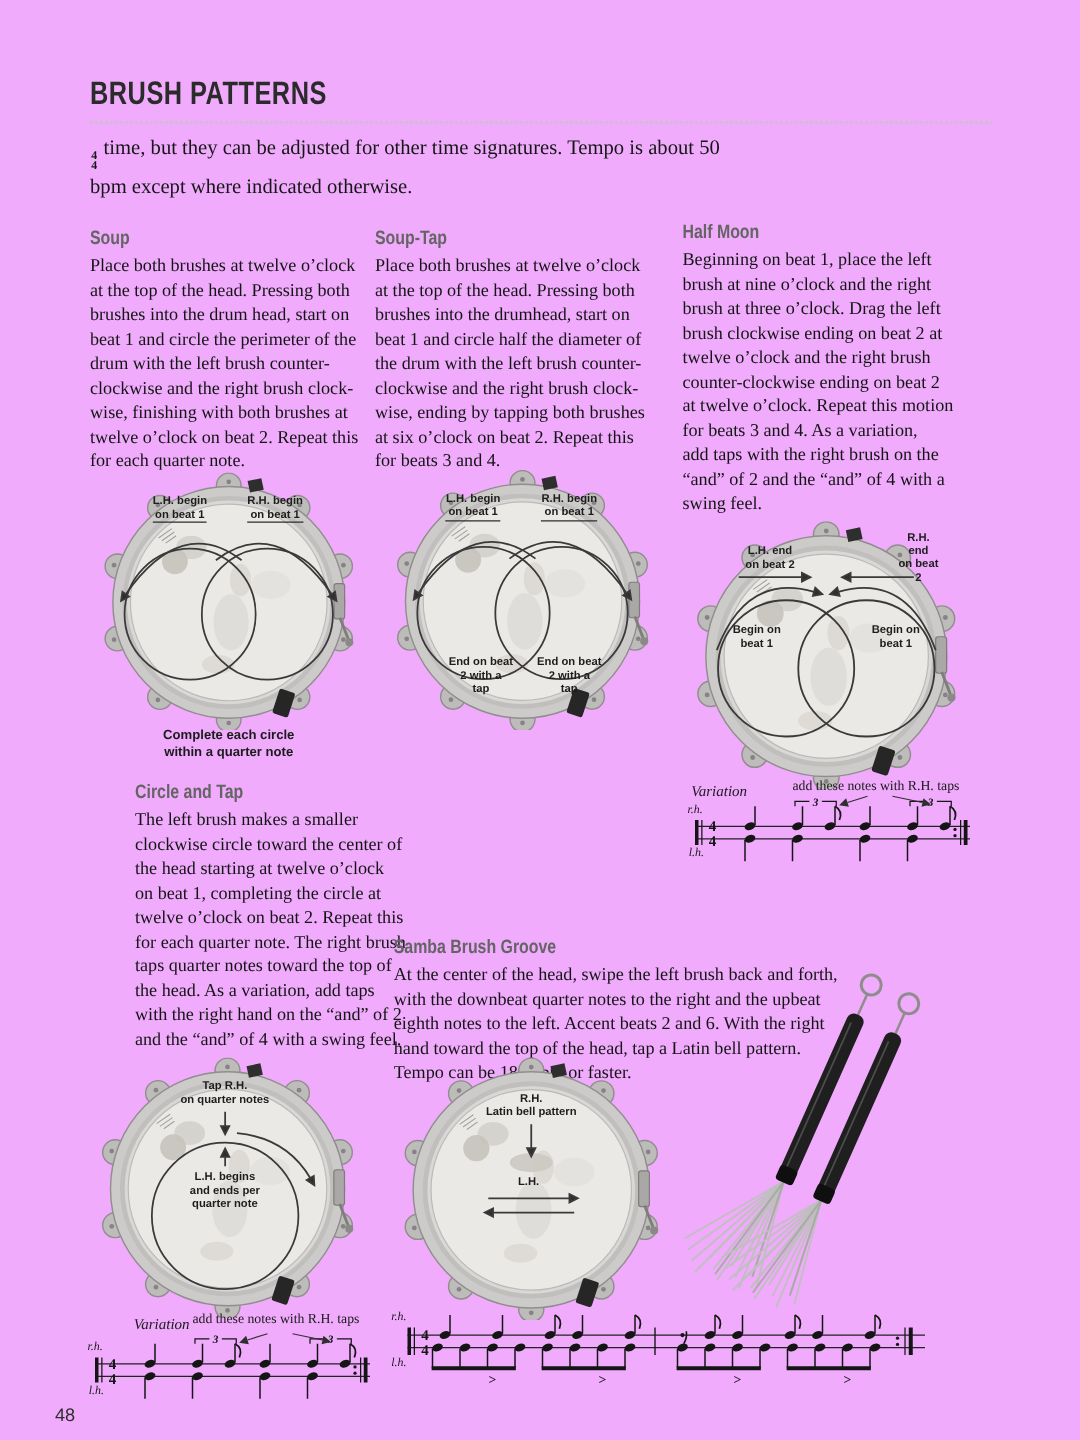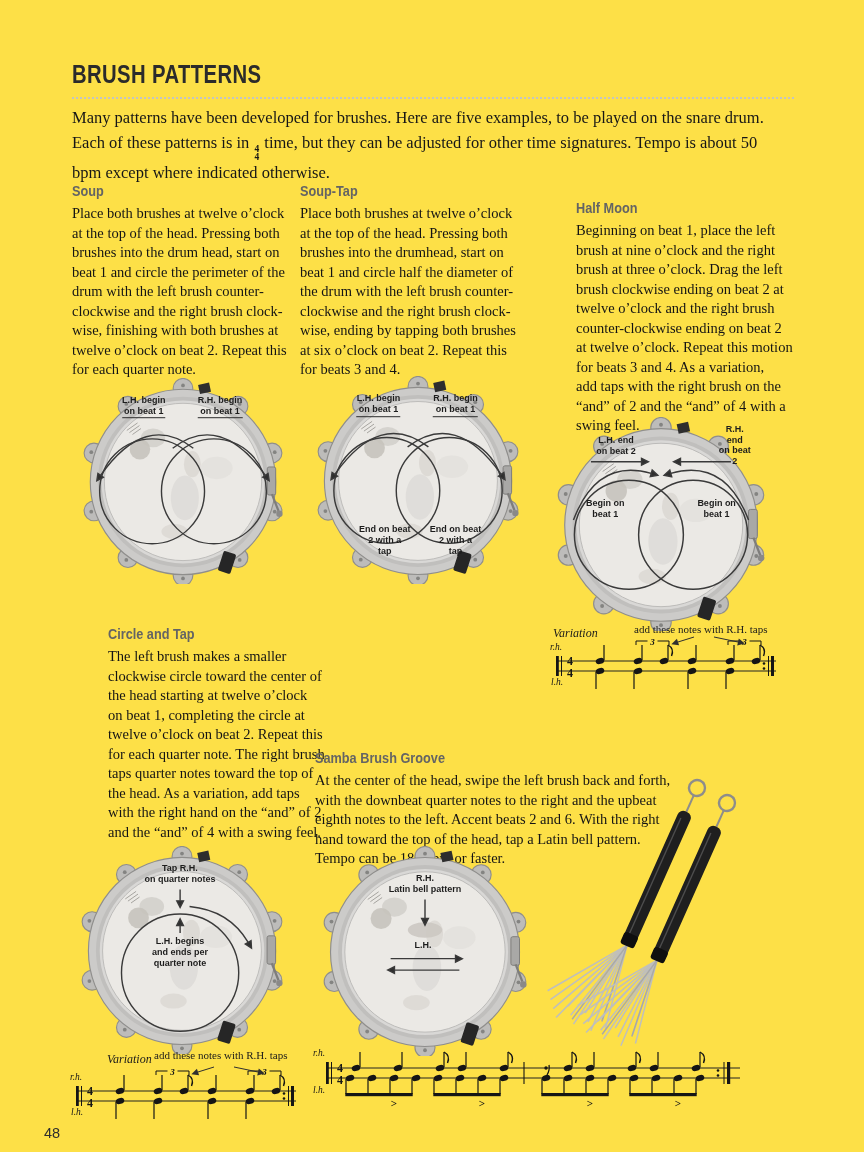--- a/index.html
+++ b/index.html
@@ -1,16 +1,16 @@
 <!DOCTYPE html>
 <html><head>
 <meta charset="utf-8">
 <style>
   html,body{margin:0;padding:0;background:#ffffff;}
-  #page{position:relative;width:864px;height:1152px;background:#fde047;overflow:hidden;
+  #page{position:relative;width:864px;height:1152px;background:#f0abfc;overflow:hidden;
         font-family:"Liberation Serif",serif;color:#161616;}
   #title{position:absolute;left:72px;top:60px;font:700 26px/28px "Liberation Sans",sans-serif;
          color:#2b2b2b;transform:scaleX(.78);transform-origin:left center;letter-spacing:.5px;}
   #rule{position:absolute;left:72px;top:97px;width:722px;border-top:2px dotted #c3c3c3;}
   #intro{position:absolute;left:72px;top:106px;width:730px;font:16.5px/24.5px "Liberation Serif",serif;
          white-space:pre-line;}
   .tsig{display:inline-flex;flex-direction:column;align-items:center;vertical-align:-4px;
         font:700 9.5px/8px "Liberation Serif",serif;padding:0 1px;}
   .col{position:absolute;}
   .sec-head{font:700 15.5px/16px "Liberation Sans",sans-serif;color:#646464;
@@ -38,36 +38,35 @@
   #staff-ct svg{left:0;top:20px;}
   #staff-samba{left:312px;top:1044px;width:440px;height:68px;}
   #staff-samba svg{left:0;top:0;}
   #drum-soup{left:80px;top:378px;width:206px;height:206px;}
   #drum-souptap{left:314px;top:376px;width:208px;height:208px;}
   #drum-halfmoon{left:554px;top:417px;width:214px;height:214px;}
   #drum-circletap{left:78px;top:846px;width:208px;height:208px;}
   #drum-samba{left:320px;top:846px;width:210px;height:210px;}
   #sec-soup{left:72px;top:183px;width:238px;}
   #sec-souptap{left:300px;top:183px;width:238px;}
-  #sec-halfmoon{left:546px;top:200px;width:256px;margin-left:30px;}
+  #sec-halfmoon{left:546px;top:178px;width:256px;}
   #sec-circletap{left:72px;top:626px;width:244px;margin-left:36px;}
   #sec-samba{left:315px;top:750px;width:400px;}
   #pagenum{position:absolute;left:44px;top:1126px;font:14.5px/1 "Liberation Sans",sans-serif;color:#2e2e2e;}
   #brushes{position:absolute;left:545px;top:768px;width:256px;height:286px;}
 </style>
 </head>
 <body>
 
 <div id="page">
 
   <div id="title">BRUSH PATTERNS</div>
   <div id="rule"></div>
 
-  <div id="intro"><span>Many patterns have been developed for brushes. Here are five examples, to be played on the snare drum.
-Each of these patterns is in </span><span class="tsig"><span>4</span><span>4</span></span><span> time, but they can be adjusted for other time signatures. Tempo is about 50
+  <div id="intro"><span class="tsig"><span>4</span><span>4</span></span><span> time, but they can be adjusted for other time signatures. Tempo is about 50
 bpm except where indicated otherwise.</span></div>
 
   <div class="col" id="sec-soup">
     <div class="sec-head">Soup</div>
     <div class="sec-body">Place both brushes at twelve o’clock
 at the top of the head. Pressing both
 brushes into the drum head, start on
 beat 1 and circle the perimeter of the
 drum with the left brush counter-
 clockwise and the right brush clock-
@@ -169,20 +168,22 @@
           <path d="M121,75 Q70,36 22,104"></path>
           <polygon points="0,-3.5 7,0 0,3.5" transform="translate(22,104) rotate(125)" fill="#2f2f2f"></polygon>
           <path d="M99,75 Q150,36 198,104"></path>
           <polygon points="0,-3.5 7,0 0,3.5" transform="translate(198,104) rotate(55)" fill="#2f2f2f"></polygon>
         </g>
       </svg>
     <div class="h-label u" style="left:31%;top:14%;">L.H. begin
 on beat 1</div>
     <div class="h-label u" style="left:68%;top:14%;">R.H. begin
 on beat 1</div>
+    <div id="caption-soup">Complete each circle
+within a quarter note</div>
   </div>
 
   <div class="drum" id="drum-souptap">
     <svg id="svg-drum-souptap" viewBox="0 0 220 220">
         <g>
           <circle cx="205.10565162951536" cy="141.90169943749473" r="10.5" fill="#bdbcba" stroke="#8f8e8c" stroke-width="1.2"></circle>
           <circle cx="168.77852522924732" cy="191.90169943749476" r="10.5" fill="#bdbcba" stroke="#8f8e8c" stroke-width="1.2"></circle>
           <circle cx="110" cy="211" r="10.5" fill="#bdbcba" stroke="#8f8e8c" stroke-width="1.2"></circle>
           <circle cx="51.2214747707527" cy="191.90169943749476" r="10.5" fill="#bdbcba" stroke="#8f8e8c" stroke-width="1.2"></circle>
           <circle cx="14.89434837048465" cy="141.90169943749476" r="10.5" fill="#bdbcba" stroke="#8f8e8c" stroke-width="1.2"></circle>

